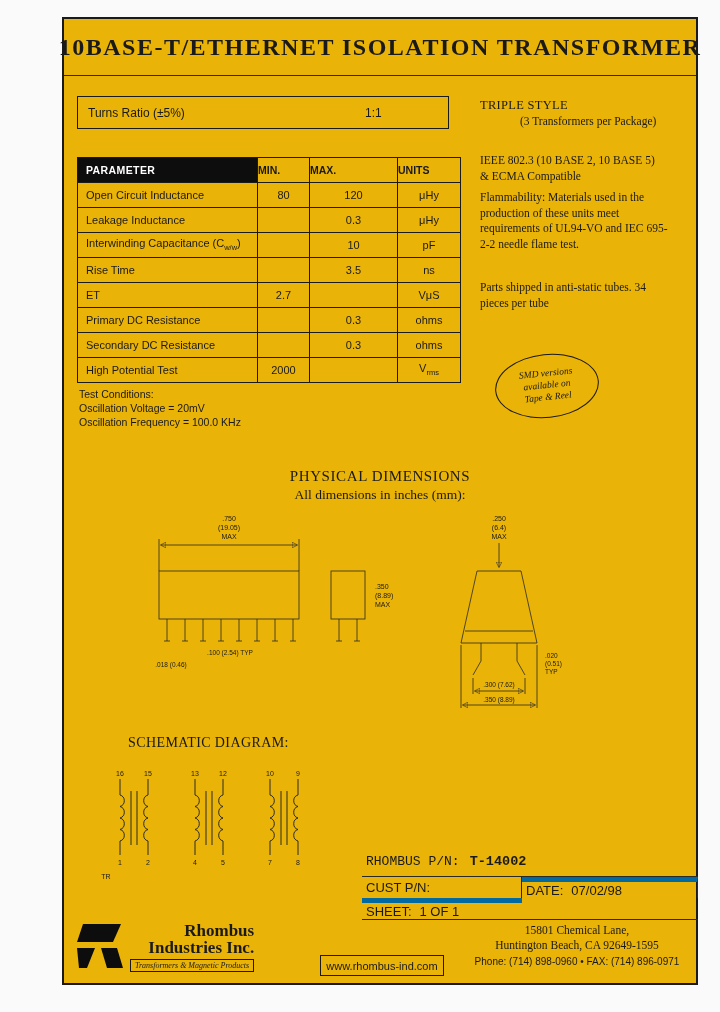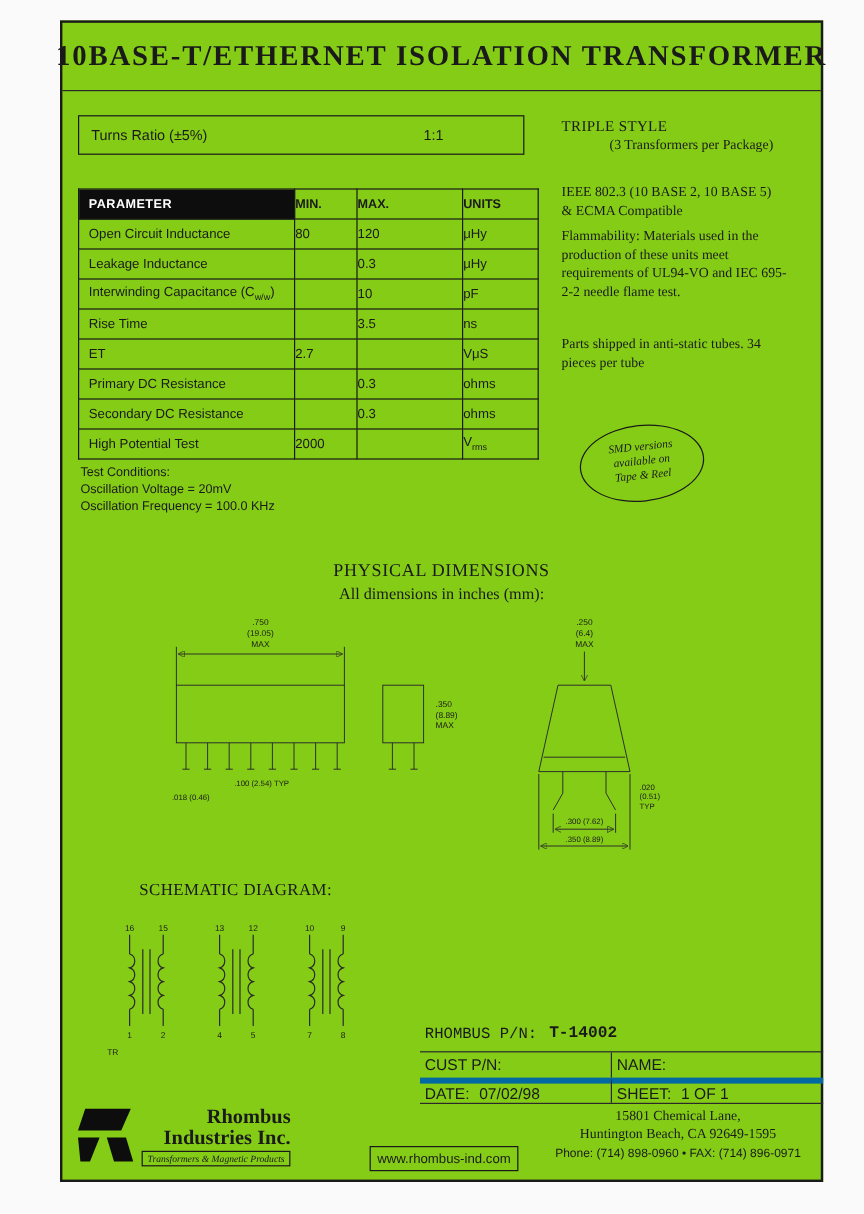--- a/index.html
+++ b/index.html
@@ -1,22 +1,22 @@
 <!DOCTYPE html>
 <html><head>
 <meta charset="utf-8">
 <style>
   html,body{margin:0;padding:0;}
   body{
     width:720px;height:1012px;background:#fafafa;color:#1a1a1a;
     font-family:"Liberation Sans", sans-serif;position:relative;overflow:hidden;
   }
   .page{
-    position:absolute;left:50px;top:17px;width:636px;height:968px;
-    background:#84cc16;border:2px solid #1a1a1a;box-sizing:border-box;
+    position:absolute;left:62px;top:17px;width:636px;height:968px;
+    background:#eab308;border:2px solid #1a1a1a;box-sizing:border-box;
   }
   
   .title-block{
     position:absolute;top:0;left:0;right:0;height:56px;
     border-bottom:1px solid #2a2a2a;
     display:flex;align-items:center;justify-content:center;
   }
   .title-block h1{
     margin:0;font-family:"Liberation Serif", serif;font-weight:bold;
     font-size:24px;letter-spacing:1.5px;white-space:nowrap;
@@ -34,21 +34,21 @@
     position:absolute;left:13px;top:138px;width:383px;
     border-collapse:collapse;table-layout:fixed;font-size:11px;
   }
   .params th,.params td{border:1px solid #1a1a1a;height:24px;padding:0;}
   .params th{font-size:10.5px;text-align:left;}
   .params .thp{
     background:#0d0d0d;color:#ffffff;text-align:left;padding-left:8px;
     letter-spacing:.4px;
   }
   .params .tp{text-align:left;padding-left:8px;}
-  .params .tc{}
+  .params .tc{text-align:center;}
   sub{font-size:7.5px;}
   .c-param{width:180px;}.c-min{width:52px;}.c-max{width:88px;}.c-units{width:63px;}
   
   .testcond{position:absolute;left:15px;top:368px;font-size:10.5px;line-height:1.35;}
   
   .rpanel{
     position:absolute;left:416px;top:78px;width:212px;
     font-family:"Liberation Serif", serif;font-size:11.5px;line-height:1.35;
   }
   .rpanel .rp-style{font-size:12.5px;letter-spacing:.3px;}
@@ -361,23 +361,20 @@
 
   <div class="part-info">
     <div class="pi-row1">
       <span>RHOMBUS P/N:</span>
       <span class="pn">T-14002</span>
     </div>
     <div class="pi-grid">
       <div class="pi-cell c1">
         <span>CUST P/N:</span>
       </div>
-      <div class="pi-cell">
-        <span>NAME:</span>
-      </div>
       <div class="pi-cell c1 row2">
         <span>DATE:</span>
         <span>07/02/98</span>
       </div>
       <div class="pi-cell row2">
         <span>SHEET:</span>
         <span>1  OF  1</span>
       </div>
     </div>
   </div>

